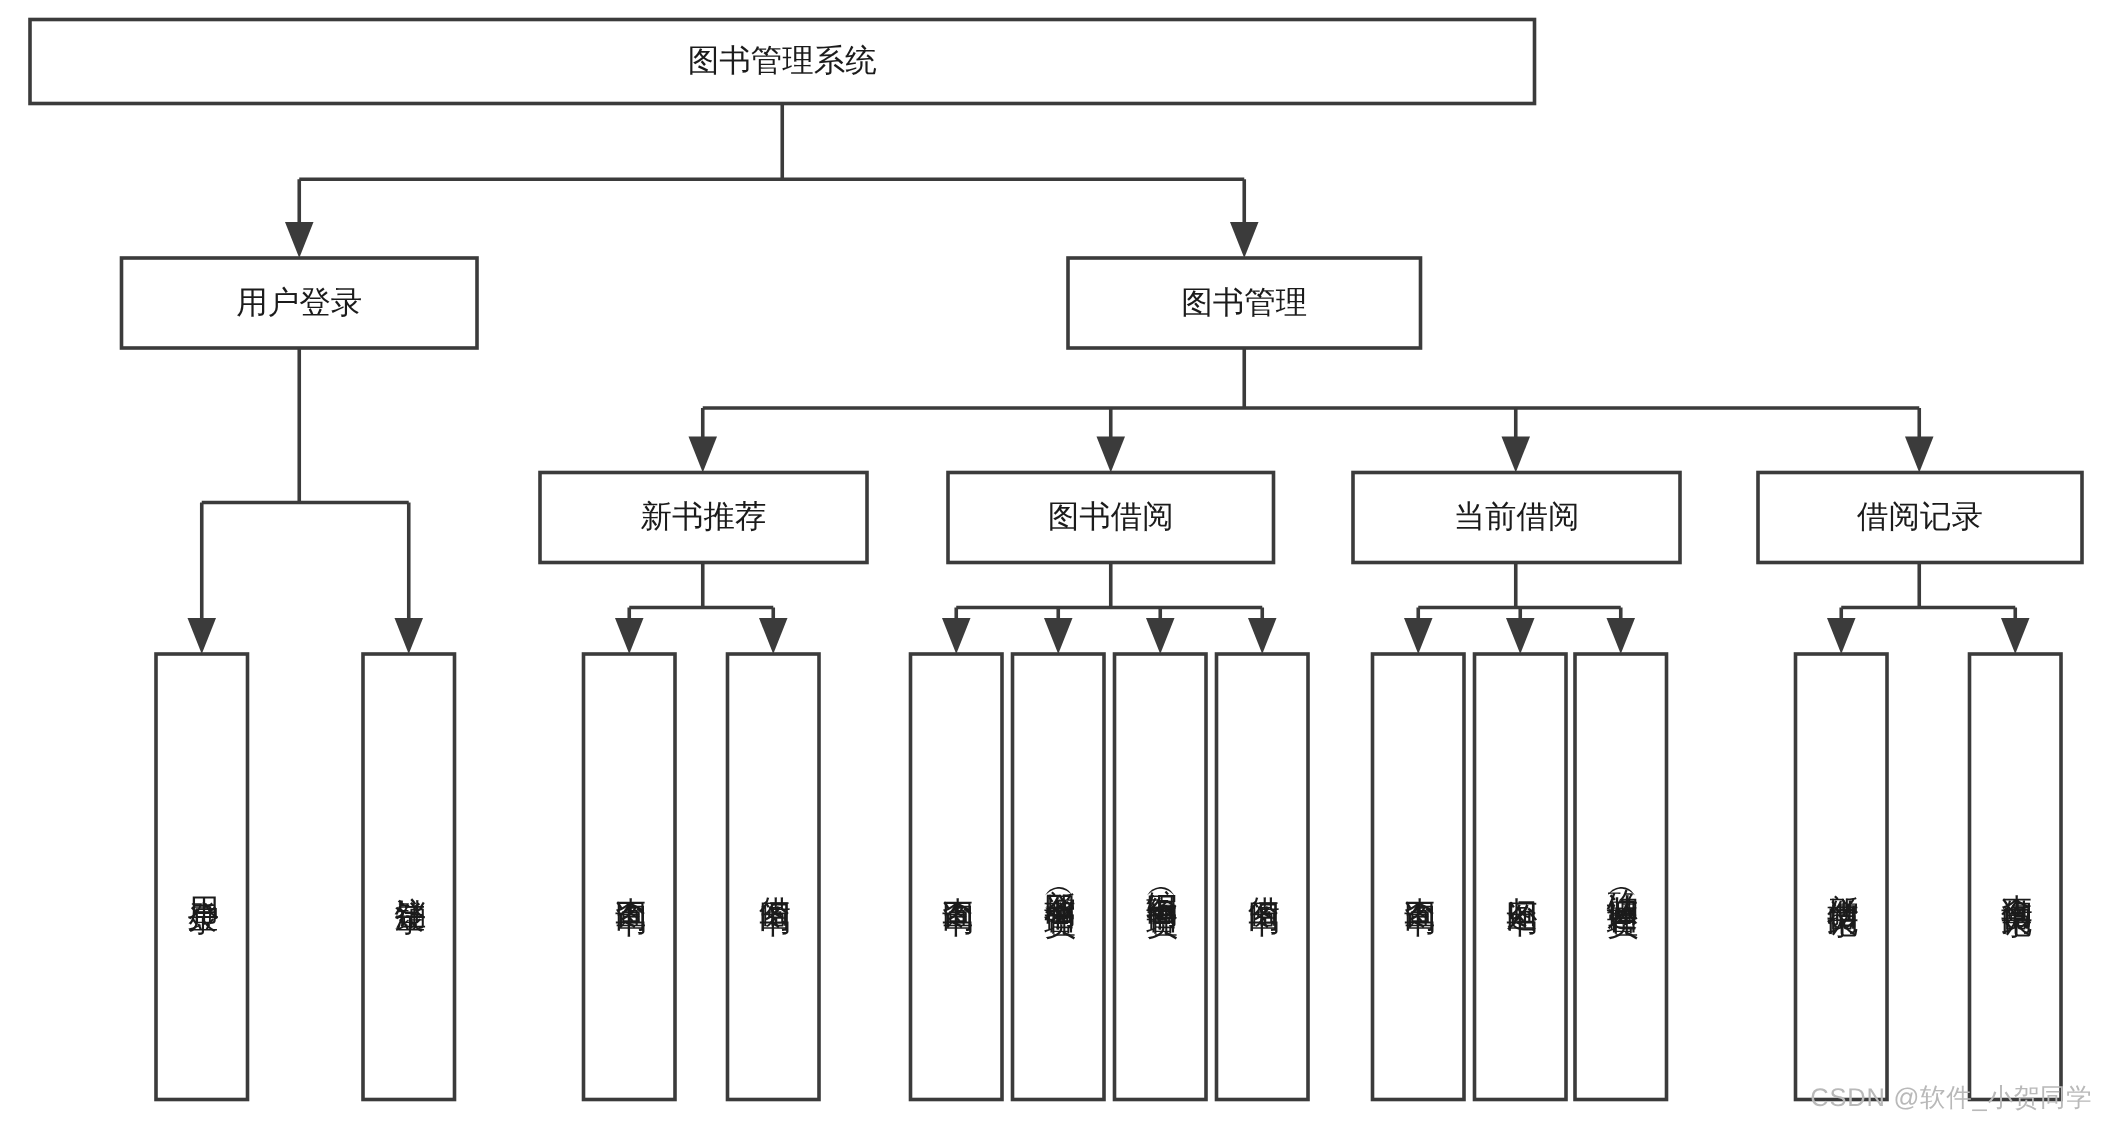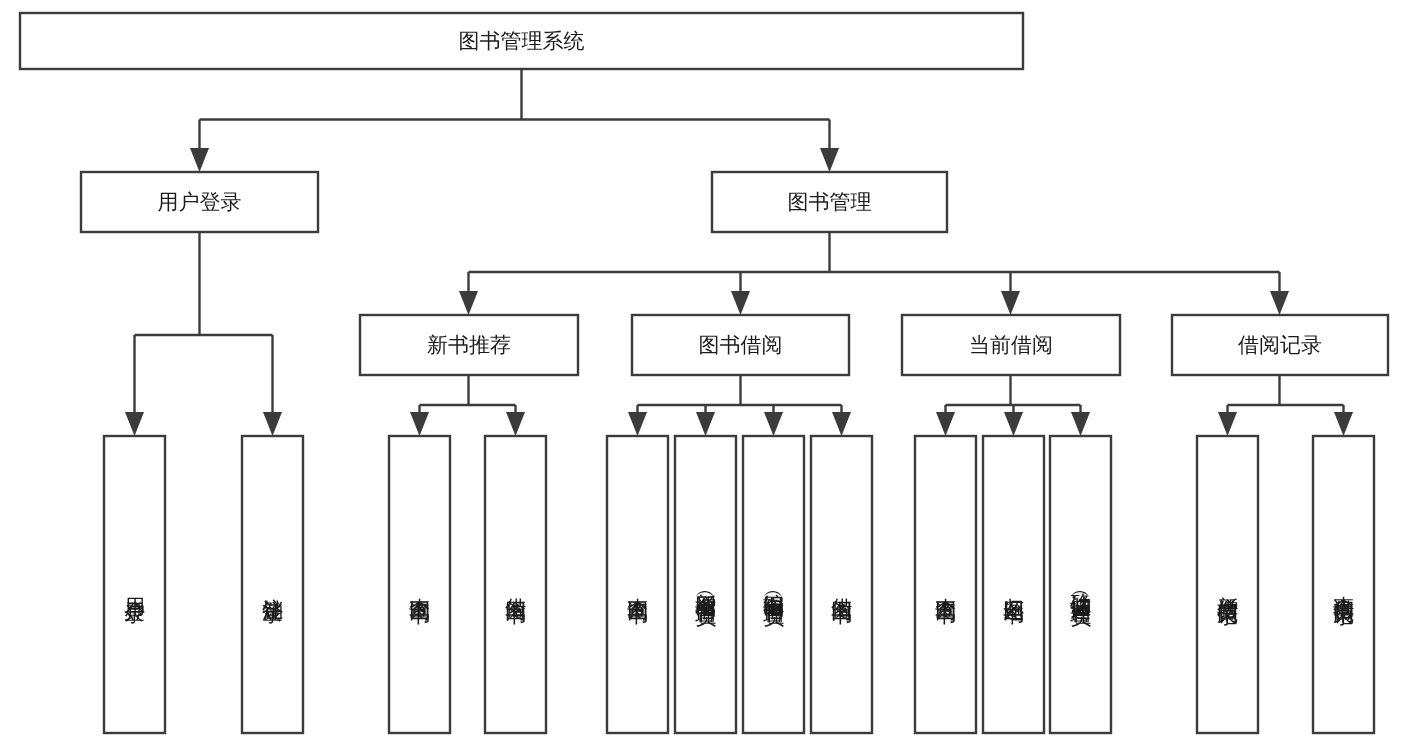--- a/index.html
+++ b/index.html
@@ -201,14 +201,15 @@
   <div class="leaf-label-wrap" style="left:607px; top:436px; width:61px; height:297px;">查询图书</div>
   <div class="leaf-label-wrap" style="left:675px; top:436px; width:61px; height:297px;">新增图书（管理员）</div>
   <div class="leaf-label-wrap" style="left:743px; top:436px; width:61px; height:297px;">编辑图书（管理员）</div>
   <div class="leaf-label-wrap" style="left:811px; top:436px; width:61px; height:297px;">借阅图书</div>
   <div class="leaf-label-wrap" style="left:915px; top:436px; width:61px; height:297px;">查询图书</div>
   <div class="leaf-label-wrap" style="left:983px; top:436px; width:61px; height:297px;">归还图书</div>
   <div class="leaf-label-wrap" style="left:1050px; top:436px; width:61px; height:297px;">确认归还（管理员）</div>
   <div class="leaf-label-wrap" style="left:1197px; top:436px; width:61px; height:297px;">新增借阅记录</div>
   <div class="leaf-label-wrap" style="left:1313px; top:436px; width:61px; height:297px;">查询借阅记录</div>
 
+  <div class="watermark">CSDN @软件_小贺同学</div>
 
 </div>
 
 </body></html>

